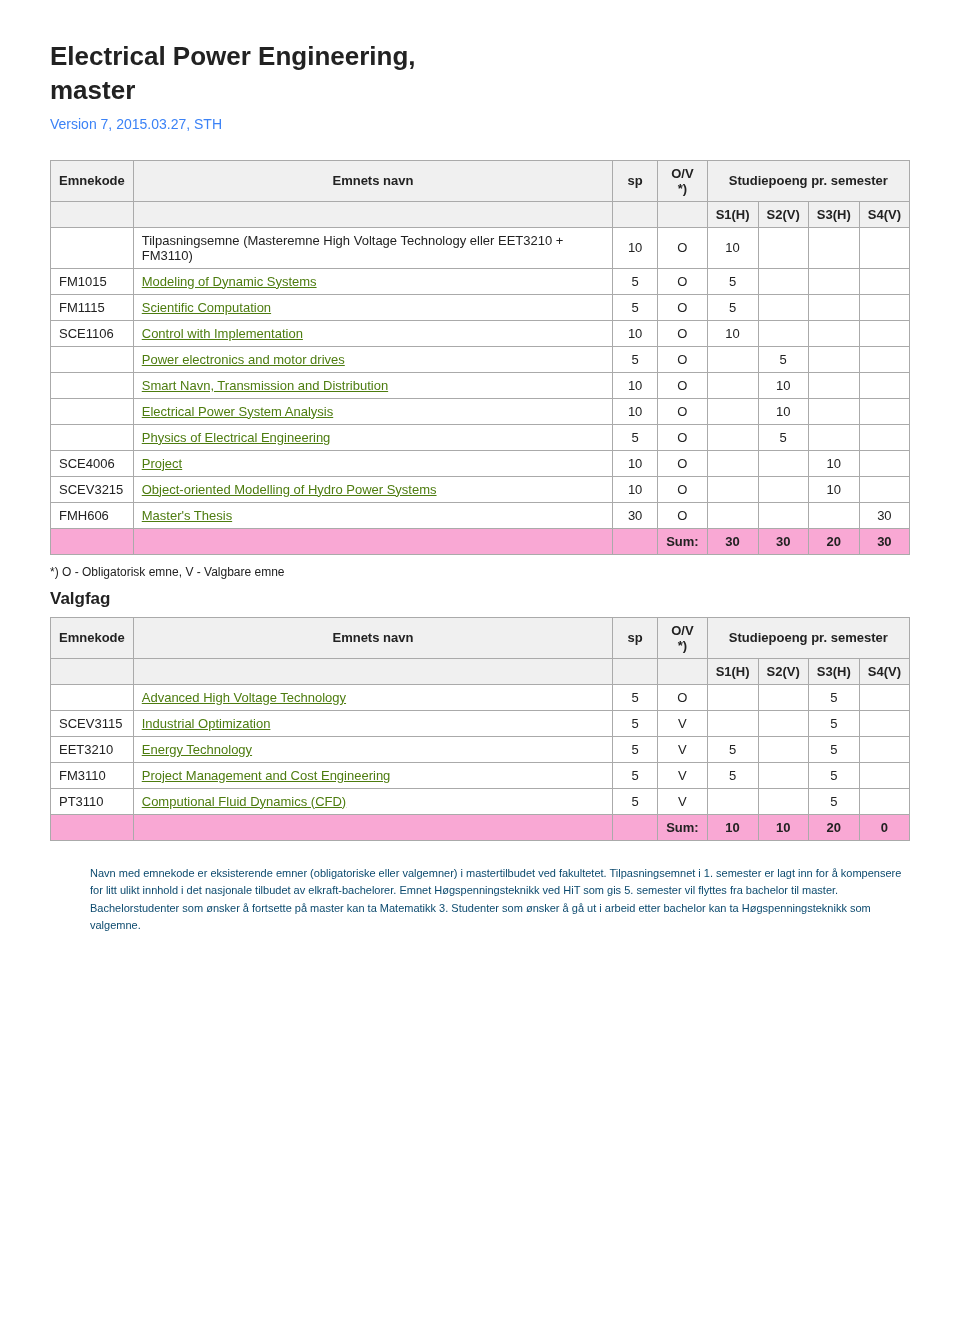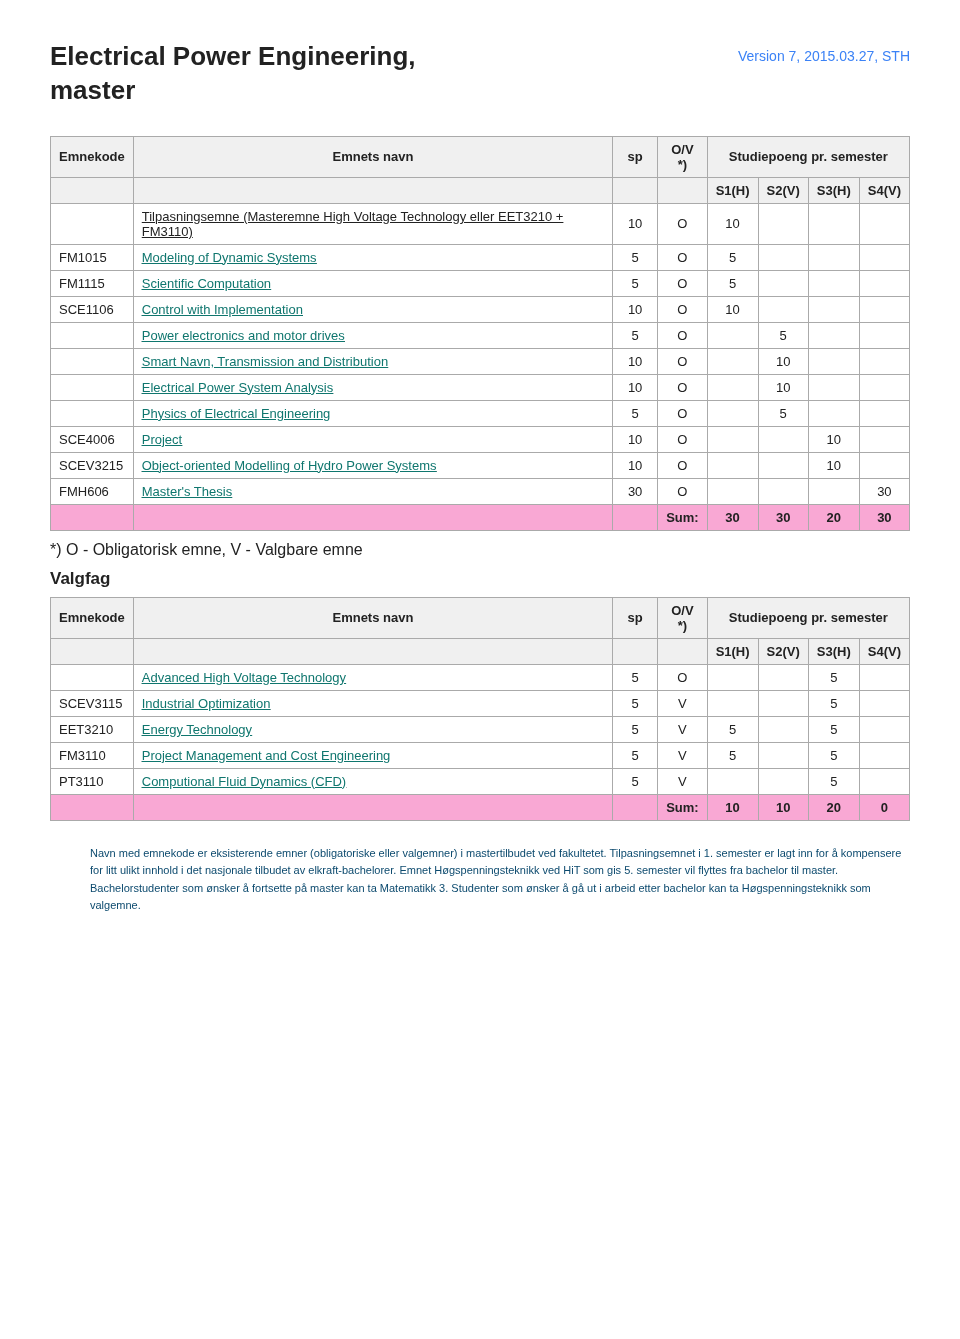--- a/index.html
+++ b/index.html
@@ -9,20 +9,21 @@
       color: #222;
       background: #fff;
       padding: 40px 50px;
       max-width: 960px;
     }
     .page-header {
       display: flex;
       justify-content: space-between;
       align-items: flex-start;
       margin-bottom: 28px;
+      flex-direction: column;
     }
     .page-title {
       font-size: 26px;
       font-weight: bold;
       line-height: 1.3;
     }
     .version {
       font-size: 14px;
       color: #3b82f6;
       margin-top: 8px;
@@ -37,26 +38,26 @@
       padding: 5px 8px;
       vertical-align: middle;
     }
     th {
       background: #f0f0f0;
       font-weight: bold;
       text-align: center;
       font-size: 13px;
     }
     td.code { width: 80px; font-size: 13px; }
-    td.name { font-size: 13px; text-decoration: underline; }
-    td.name a { color: #0f766e; text-decoration: underline; }
+    td.name { font-size: 13px; }
+    td.name a { color: #4d7c0f; text-decoration: underline; }
     td.num { text-align: center; font-size: 13px; width: 45px; }
     td.bold { font-weight: bold; }
     .sum-row td { font-weight: bold; background: #f9a8d4; }
-    .note-text { font-size: 16px; margin: 4px 0 2px 0; }
+    .note-text { font-size: 12px; margin: 4px 0 2px 0; }
     .valgfag-label { font-weight: bold; font-size: 17px; margin: 10px 0 8px 0; }
     .footer-text {
       font-size: 11px;
       line-height: 1.6;
       margin-top: 24px;
       color: #0c4a6e;
       margin-left: 40px;
     }
   </style>
 </head>

